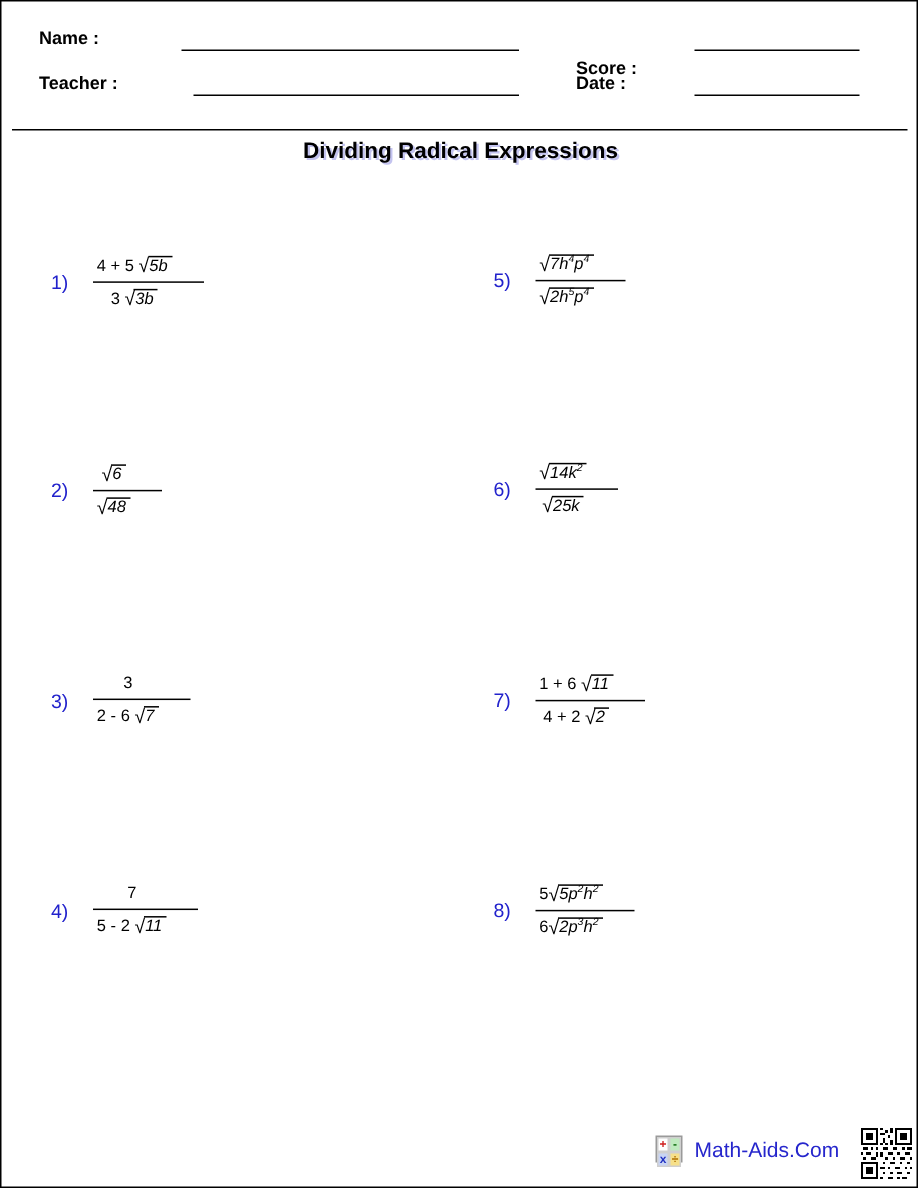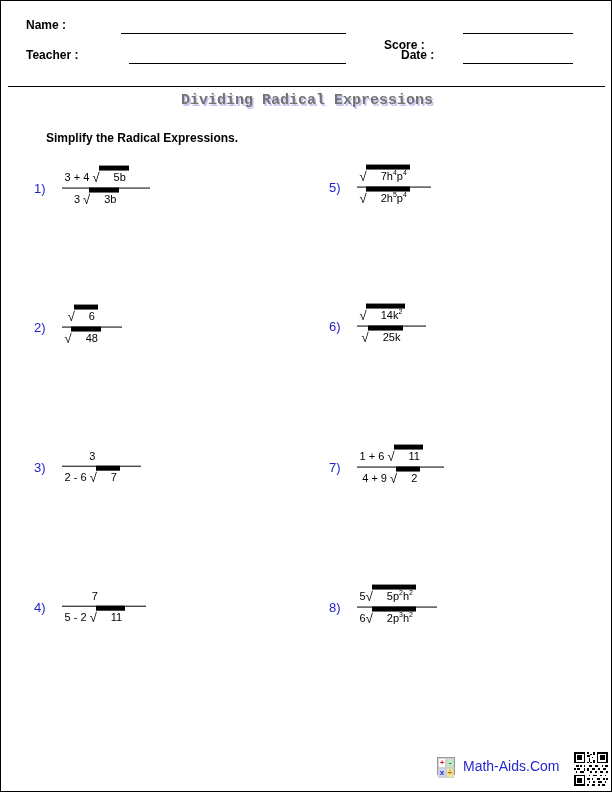--- a/index.html
+++ b/index.html
@@ -7,52 +7,51 @@
   .page {
     position:relative; width:612px; height:792px; margin:0 auto;
     background:#fff; border:1px solid #000; overflow:hidden;
     font-family:"Liberation Sans", sans-serif; color:#000;
   }
   
   .hdr-label { position:absolute; font-size:12px; font-weight:bold; }
   .lbl-name    { left:25px;  top:17px; }
   .lbl-teacher { left:25px;  top:47px;text-align:right; }
   .lbl-score   { left:383px; top:17px;margin-top:20px; }
-  .lbl-date    { left:400px; top:47px; }
+  .lbl-date    { left:383px; top:47px; }
   .blank-line { position:absolute; border-bottom:1.5px solid #000; height:0; }
   .line-name    { left:120px; top:32px; width:225px; }
   .line-teacher { left:128px; top:62px; width:217px; }
   .line-score   { left:462px; top:32px; width:110px; }
   .line-date    { left:462px; top:62px; width:110px; }
   .divider { position:absolute; left:7px; top:85px; width:597px; border-top:1px solid #000; }
   .title {
     position:absolute; left:0; top:91px; width:612px; text-align:center;
-    font-size:15px; font-weight:bold; color:#737373;
+    font-size:15px; font-weight:bold; color:#000000;
     text-shadow:1.5px 1.5px 0 #c3c3ef;
-    font-family:Liberation Mono, monospace;
   }
   .instruction { position:absolute; left:45px; top:130px; font-size:12px; font-weight:bold; }
   
   .problem { position:absolute; display:flex; align-items:center; gap:16px; transform:translateY(-50%); }
   .p1 { left:33px;  top:187px; }
   .p2 { left:33px;  top:326px; }
   .p3 { left:33px;  top:466px; }
   .p4 { left:33px;  top:606px; }
   .p5 { left:328px; top:186px; }
   .p6 { left:328px; top:325px; }
   .p7 { left:328px; top:466px; }
   .p8 { left:328px; top:606px; }
   .pnum { font-size:13px; color:#2222cc; flex:0 0 auto; }
   .frac { display:inline-block; text-align:center; font-size:11px; line-height:1.15; }
   .num { display:block; padding:0 3px 3px 3px; white-space:nowrap; }
   .den { display:block; padding:3px 3px 0 3px; white-space:nowrap;text-align:center; }
   .bar { display:block; height:0; border-top:1.3px solid #000; margin-right:-18px; }
   .rad { white-space:nowrap; }
   .sqrt { font-size:13px; position:relative; top:1px; margin-right:-1px; }
-  .radicand { border-top:5px solid #000000; padding:0 3px 0 15px; }
+  .radicand { border-top:1px solid #000000; padding:0 3px 0 1px;font-style:italic; }
   .radicand sup { font-size:7px; vertical-align:super; line-height:0; }
   
   .footer-brand { position:absolute; left:436px; top:756px; display:flex; align-items:center; gap:8px; }
   .ma-icon {
     width:18px; height:18px; border:1px solid #9a9a9a; background:#fff;
     display:grid; grid-template-columns:1fr 1fr; grid-template-rows:1fr 1fr;
   }
   .ma-cell { display:flex; align-items:center; justify-content:center;
     font-size:8px; font-weight:bold; line-height:1; border:0.5px solid #cfcfcf; }
   .ma-plus  { color:#d02020; background:#ffffff; }
@@ -72,27 +71,26 @@
   <span class="hdr-label lbl-score">Score :</span>
   <span class="blank-line line-score"></span>
   <span class="hdr-label lbl-teacher">Teacher :</span>
   <span class="blank-line line-teacher"></span>
   <span class="hdr-label lbl-date">Date :</span>
   <span class="blank-line line-date"></span>
 
   <div class="divider"></div>
 
   <div class="title">Dividing Radical Expressions</div>
-  <div class="instruction">Simplify the Radical Expressions.</div>
 
   <div>
       <div class="problem p1">
         <span class="pnum">1)</span>
         <span class="frac">
-          <span class="num"><span class="txt">3 + 4 </span><span class="rad"><span class="sqrt">√</span><span class="radicand">5b</span></span></span>
+          <span class="num"><span class="txt">4 + 5 </span><span class="rad"><span class="sqrt">√</span><span class="radicand">5b</span></span></span>
           <span class="bar"></span>
           <span class="den"><span class="txt">3 </span><span class="rad"><span class="sqrt">√</span><span class="radicand">3b</span></span></span>
         </span>
       </div>
       <div class="problem p2">
         <span class="pnum">2)</span>
         <span class="frac">
           <span class="num"><span class="rad"><span class="sqrt">√</span><span class="radicand">6</span></span></span>
           <span class="bar"></span>
           <span class="den"><span class="rad"><span class="sqrt">√</span><span class="radicand">48</span></span></span>
@@ -128,21 +126,21 @@
           <span class="num"><span class="rad"><span class="sqrt">√</span><span class="radicand">14k<sup>2</sup></span></span></span>
           <span class="bar"></span>
           <span class="den"><span class="rad"><span class="sqrt">√</span><span class="radicand">25k</span></span></span>
         </span>
       </div>
       <div class="problem p7">
         <span class="pnum">7)</span>
         <span class="frac">
           <span class="num"><span class="txt">1 + 6 </span><span class="rad"><span class="sqrt">√</span><span class="radicand">11</span></span></span>
           <span class="bar"></span>
-          <span class="den"><span class="txt">4 + 9 </span><span class="rad"><span class="sqrt">√</span><span class="radicand">2</span></span></span>
+          <span class="den"><span class="txt">4 + 2 </span><span class="rad"><span class="sqrt">√</span><span class="radicand">2</span></span></span>
         </span>
       </div>
       <div class="problem p8">
         <span class="pnum">8)</span>
         <span class="frac">
           <span class="num"><span class="txt">5</span><span class="rad"><span class="sqrt">√</span><span class="radicand">5p<sup>2</sup>h<sup>2</sup></span></span></span>
           <span class="bar"></span>
           <span class="den"><span class="txt">6</span><span class="rad"><span class="sqrt">√</span><span class="radicand">2p<sup>3</sup>h<sup>2</sup></span></span></span>
         </span>
       </div>

